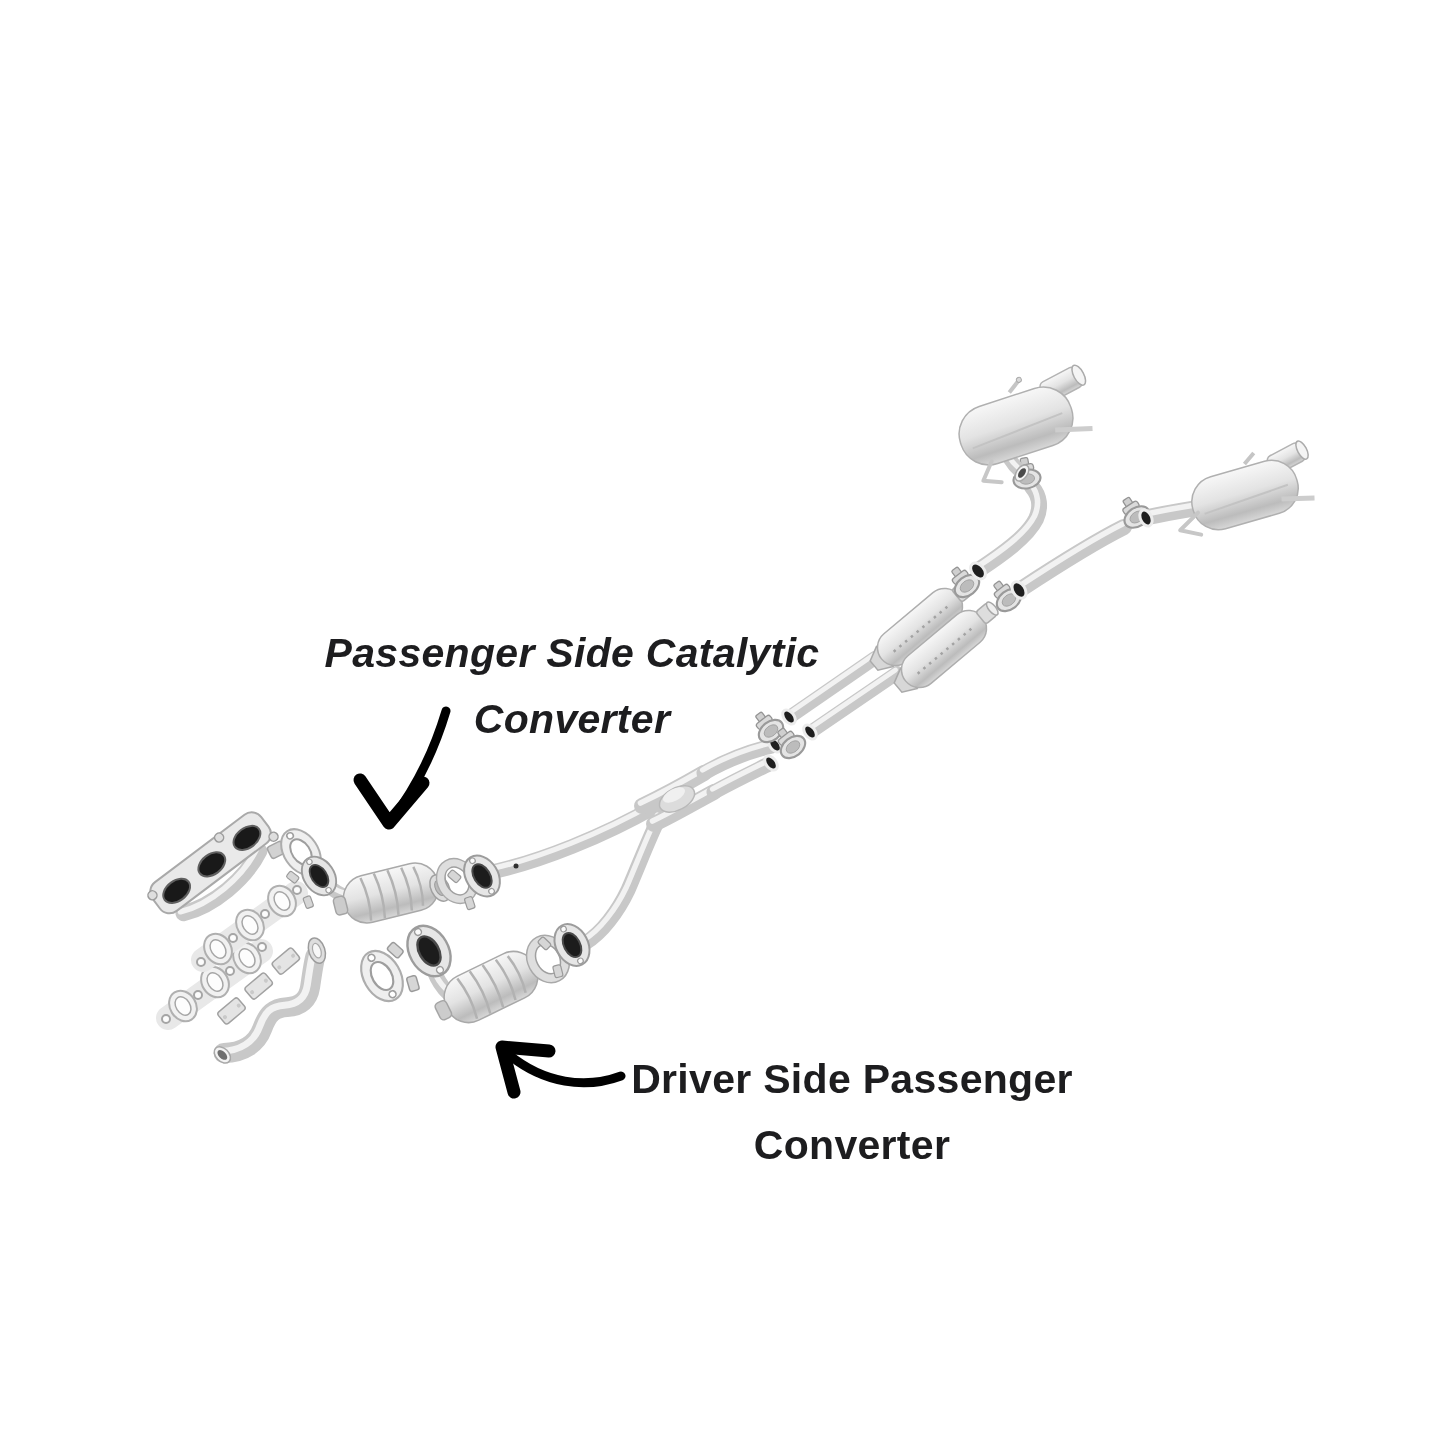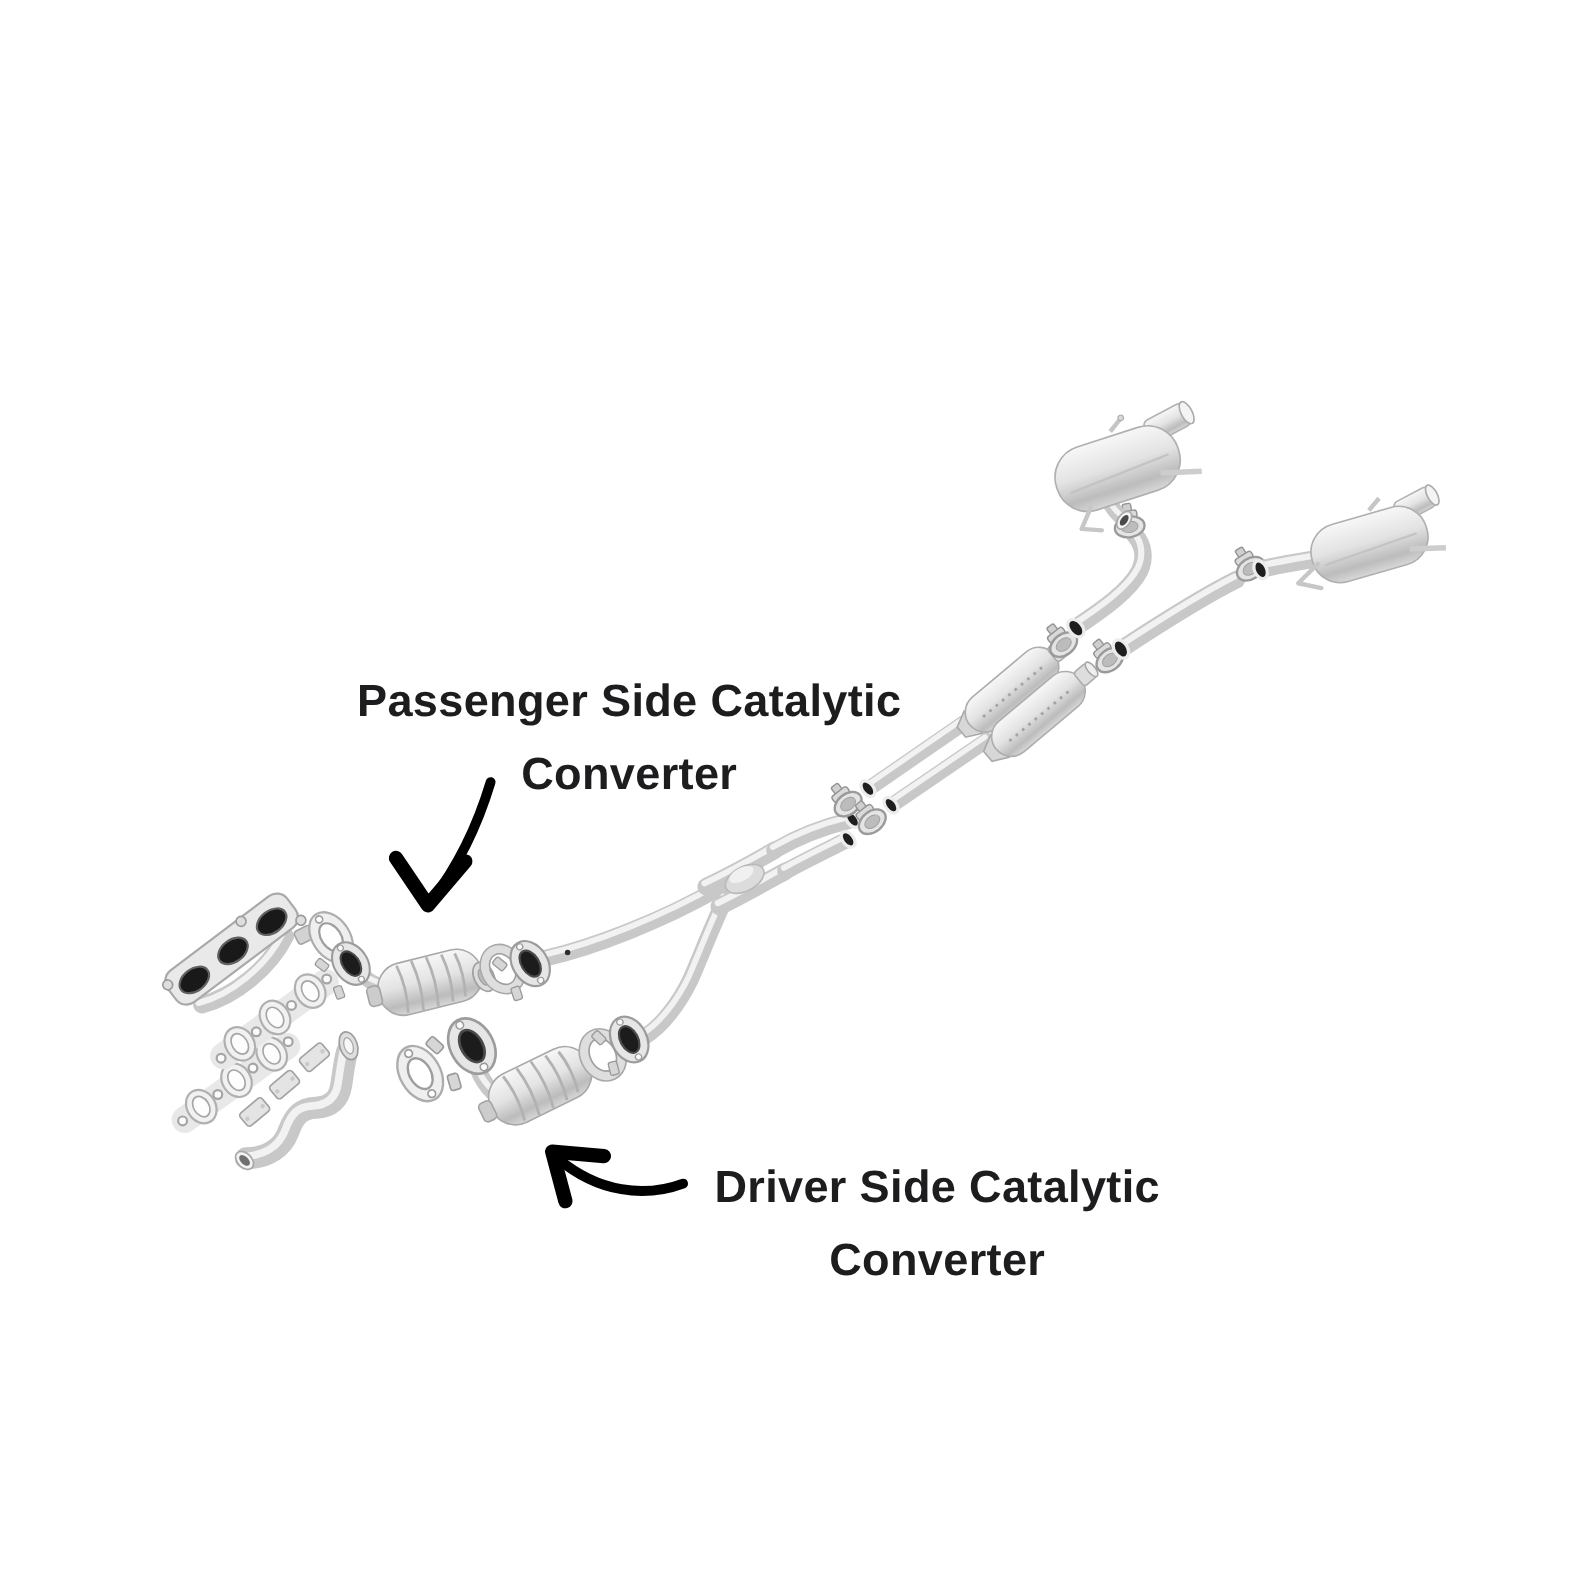--- a/index.html
+++ b/index.html
@@ -2,21 +2,21 @@
 <html><head>
 <meta charset="utf-8">
 <style>
   html,body{margin:0;padding:0;background:#ffffff;}
   .stage{position:relative;width:1445px;height:1445px;background:#ffffff;overflow:hidden;
          font-family:"Liberation Sans",sans-serif;}
   .stage svg{position:absolute;left:0;top:0;}
   .label{position:absolute;text-align:center;color:#1d1d1f;font-weight:600;
          font-size:41px;line-height:66px;letter-spacing:0.3px;}
   .label span{display:block;}
-  #label-passenger{left:252px;top:604px;width:640px;}
+  #label-passenger{left:252px;top:620px;width:640px;font-style:italic;}
   #label-driver{left:532px;top:1046px;width:640px;}
   .pipe{fill:none;stroke:#c8c8c8;stroke-linecap:round;stroke-linejoin:round;}
   .pipe-hl{fill:none;stroke:#f2f2f2;stroke-linecap:round;stroke-linejoin:round;}
   .hole{fill:#1e1e1e;stroke:#ececec;stroke-width:3;}
   .thinrod{fill:none;stroke:#c7c7c7;stroke-width:4;stroke-linecap:round;stroke-linejoin:round;}
   .seam{stroke:#c3c3c3;stroke-width:2;fill:none;}
   .arrow-shaft{fill:none;stroke:#000000;stroke-width:9;stroke-linecap:round;}
   .arrow-head{fill:none;stroke:#000000;stroke-width:13;stroke-linecap:round;stroke-linejoin:round;}
 </style>
 </head>
@@ -281,17 +281,17 @@
     <path class="arrow-head" d="M 514 1092 L 502 1047 L 549 1051"></path>
   </g>
 </svg>
 
 <div class="label" id="label-passenger">
   <span>Passenger Side Catalytic</span>
   <span>Converter</span>
 </div>
 
 <div class="label" id="label-driver">
-  <span>Driver Side Catalytic</span>
+  <span>Driver Side Passenger</span>
   <span>Converter</span>
 </div>
 
 </div>
 
 </body></html>

